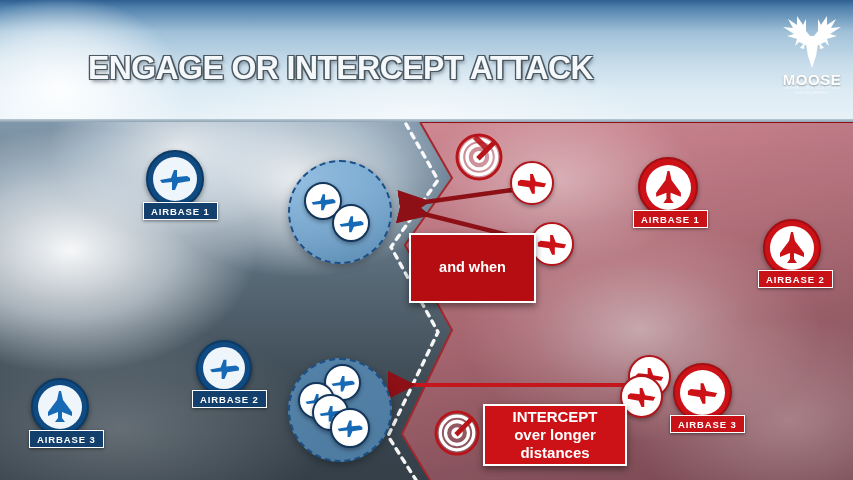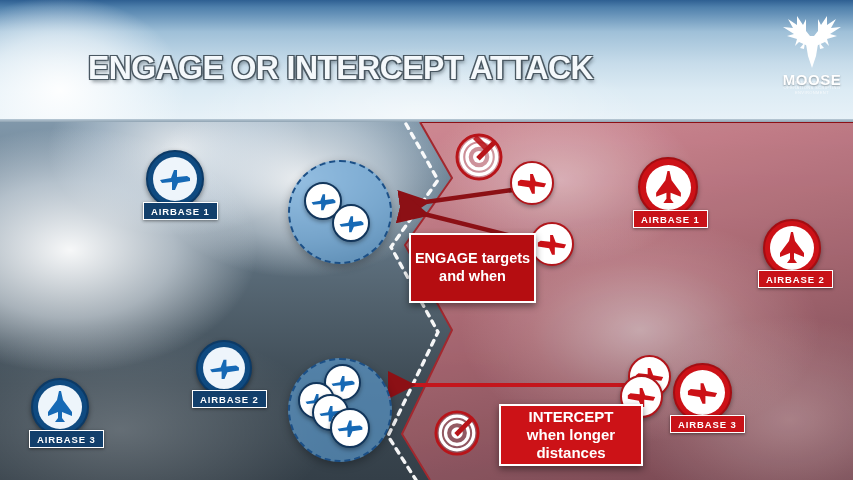--- a/index.html
+++ b/index.html
@@ -359,23 +359,22 @@
           <g fill="#cc1117">
               <path d="M32 13 L21 11 L18 3 L15 3 L15 10 L5 9 L2 11 L2 15 L14 17 L17 24 L20 24 L20 16 L30 17 Z"></path>
             </g>
         </svg>
       </div>
     </div>
     <div class="ab-label red" style="left:-3px;top:52px;">AIRBASE 3</div>
   </div>
 
   <div class="callout engage" style="left:409px;top:233px;width:127px;height:70px;">
-    <span>ENGAGE targets</span>
     <span>and when</span>
   </div>
 
-  <div class="callout intercept" style="left:499px;top:404px;width:144px;height:62px;">
+  <div class="callout intercept" style="left:483px;top:404px;width:144px;height:62px;">
     <span>INTERCEPT</span>
-    <span>when longer</span>
+    <span>over longer</span>
     <span>distances</span>
   </div>
 
 </div>
 
 </body></html>

